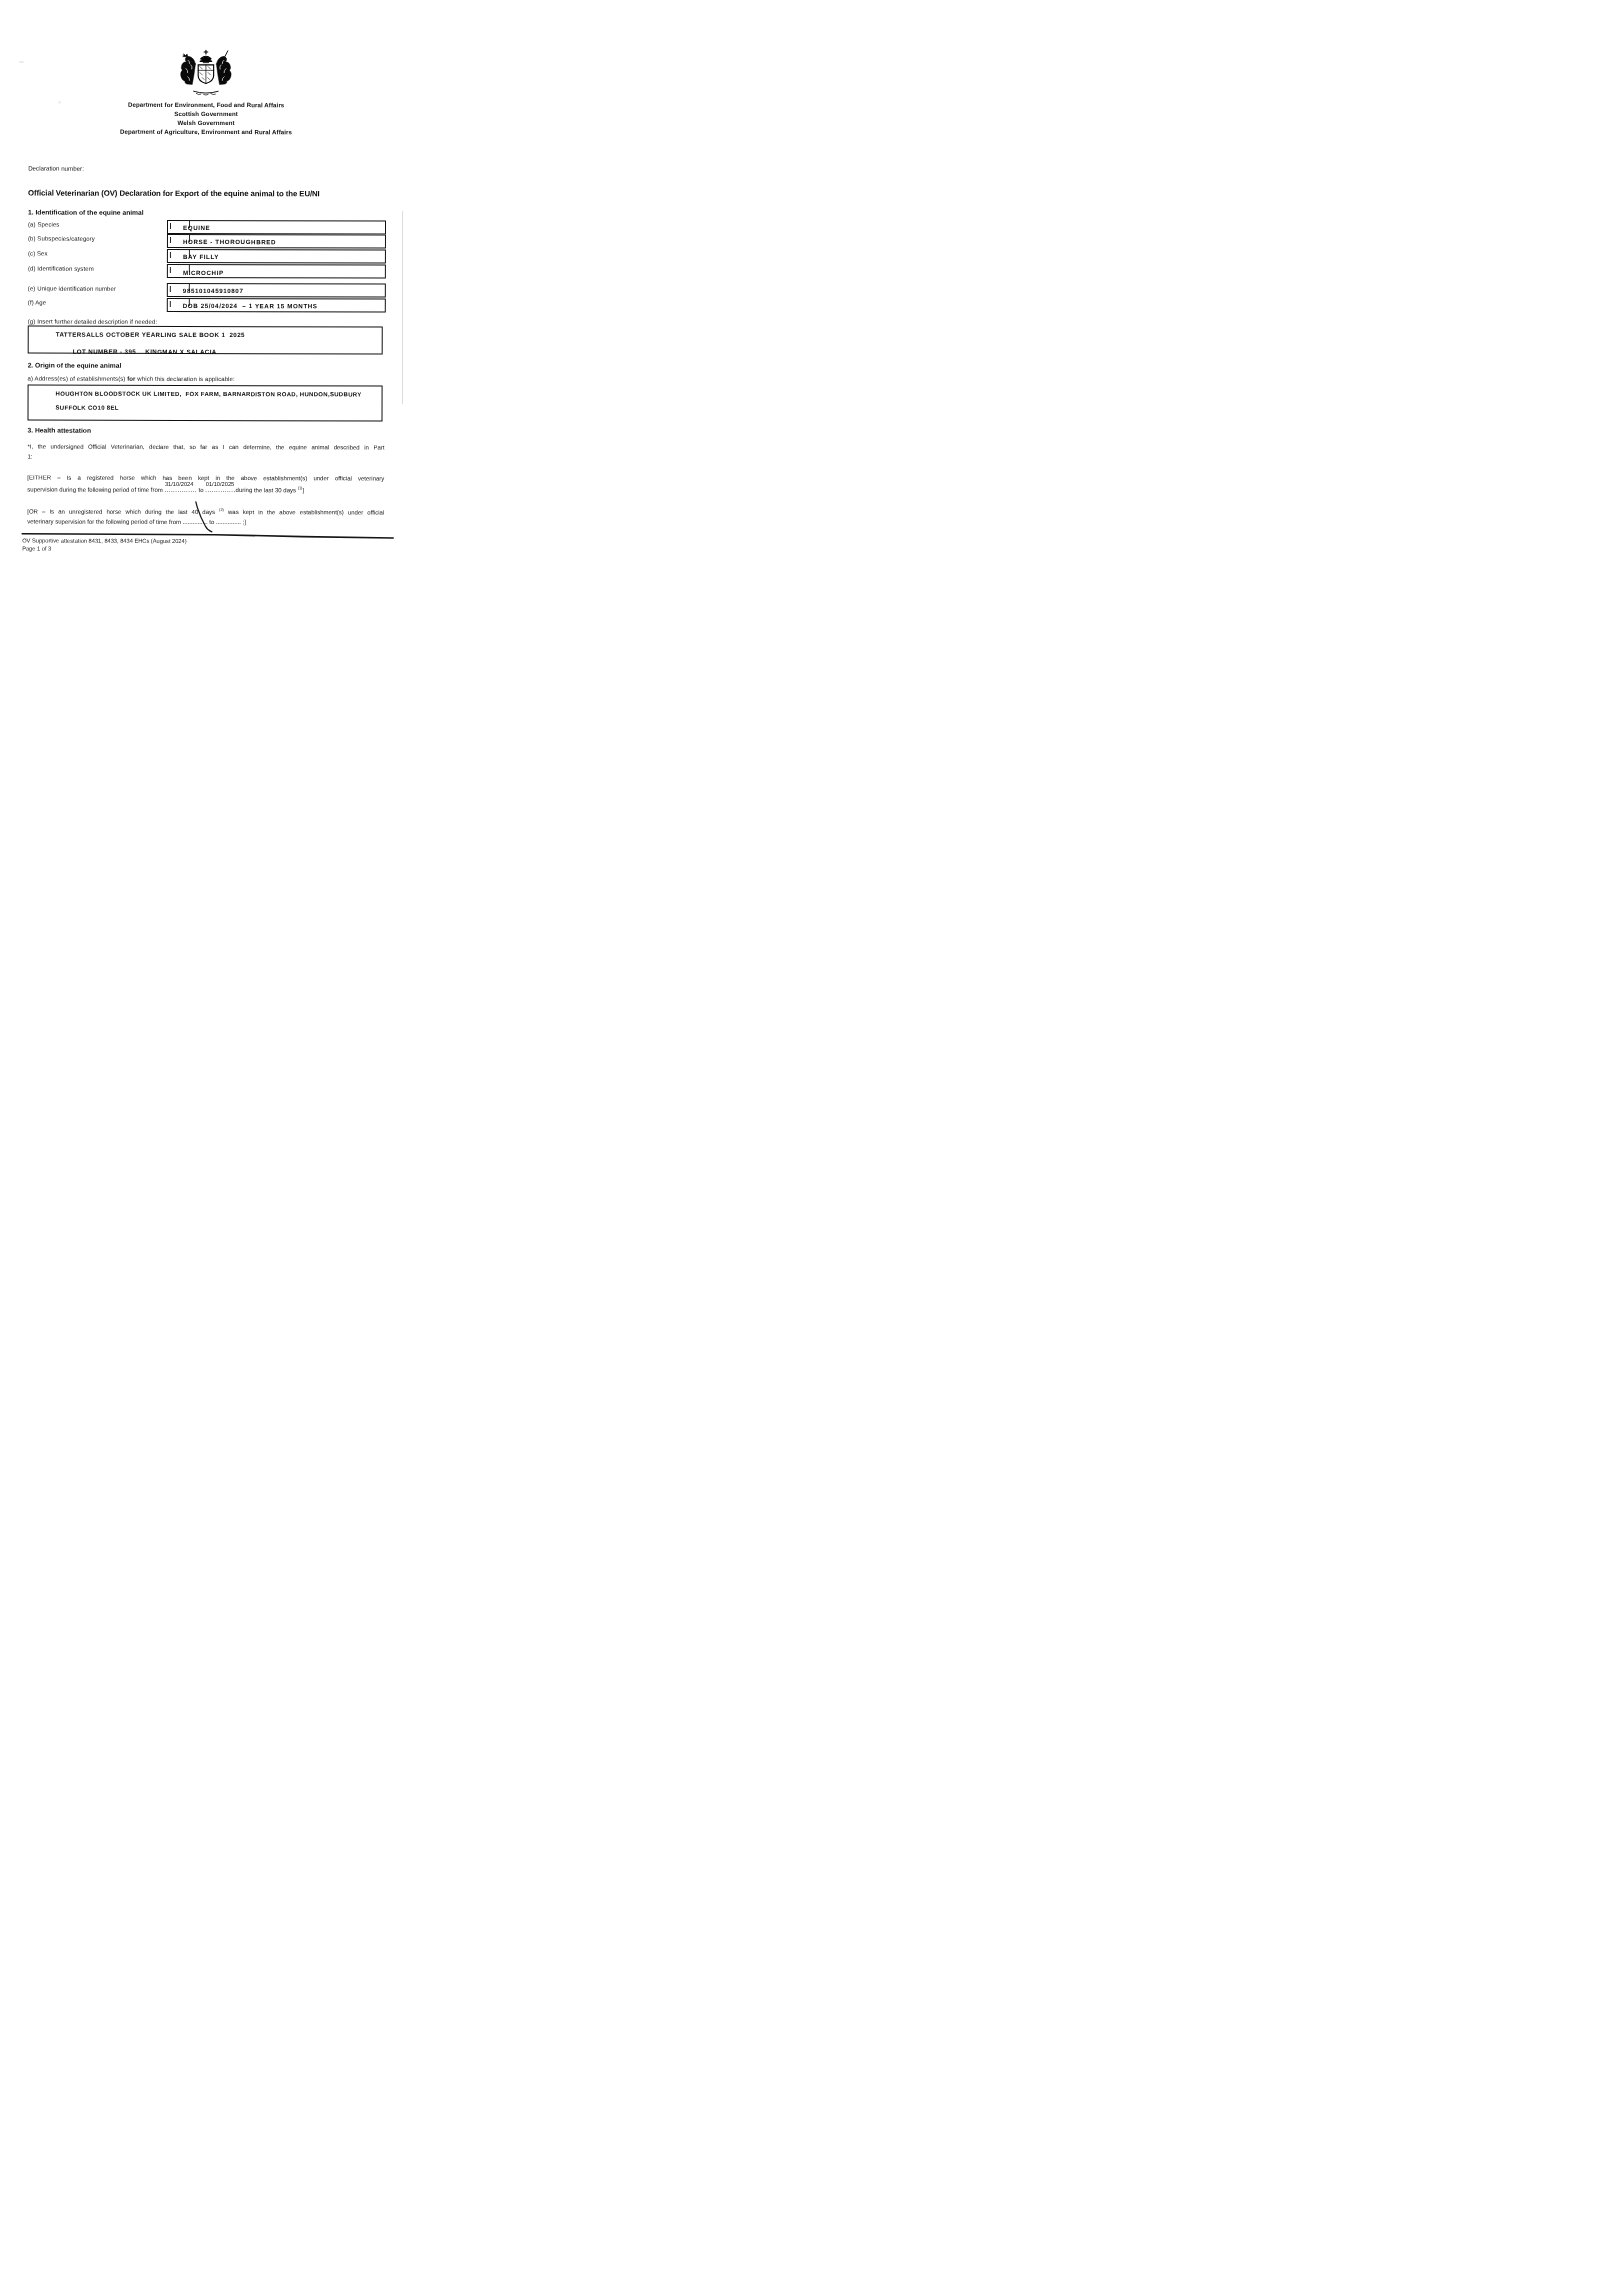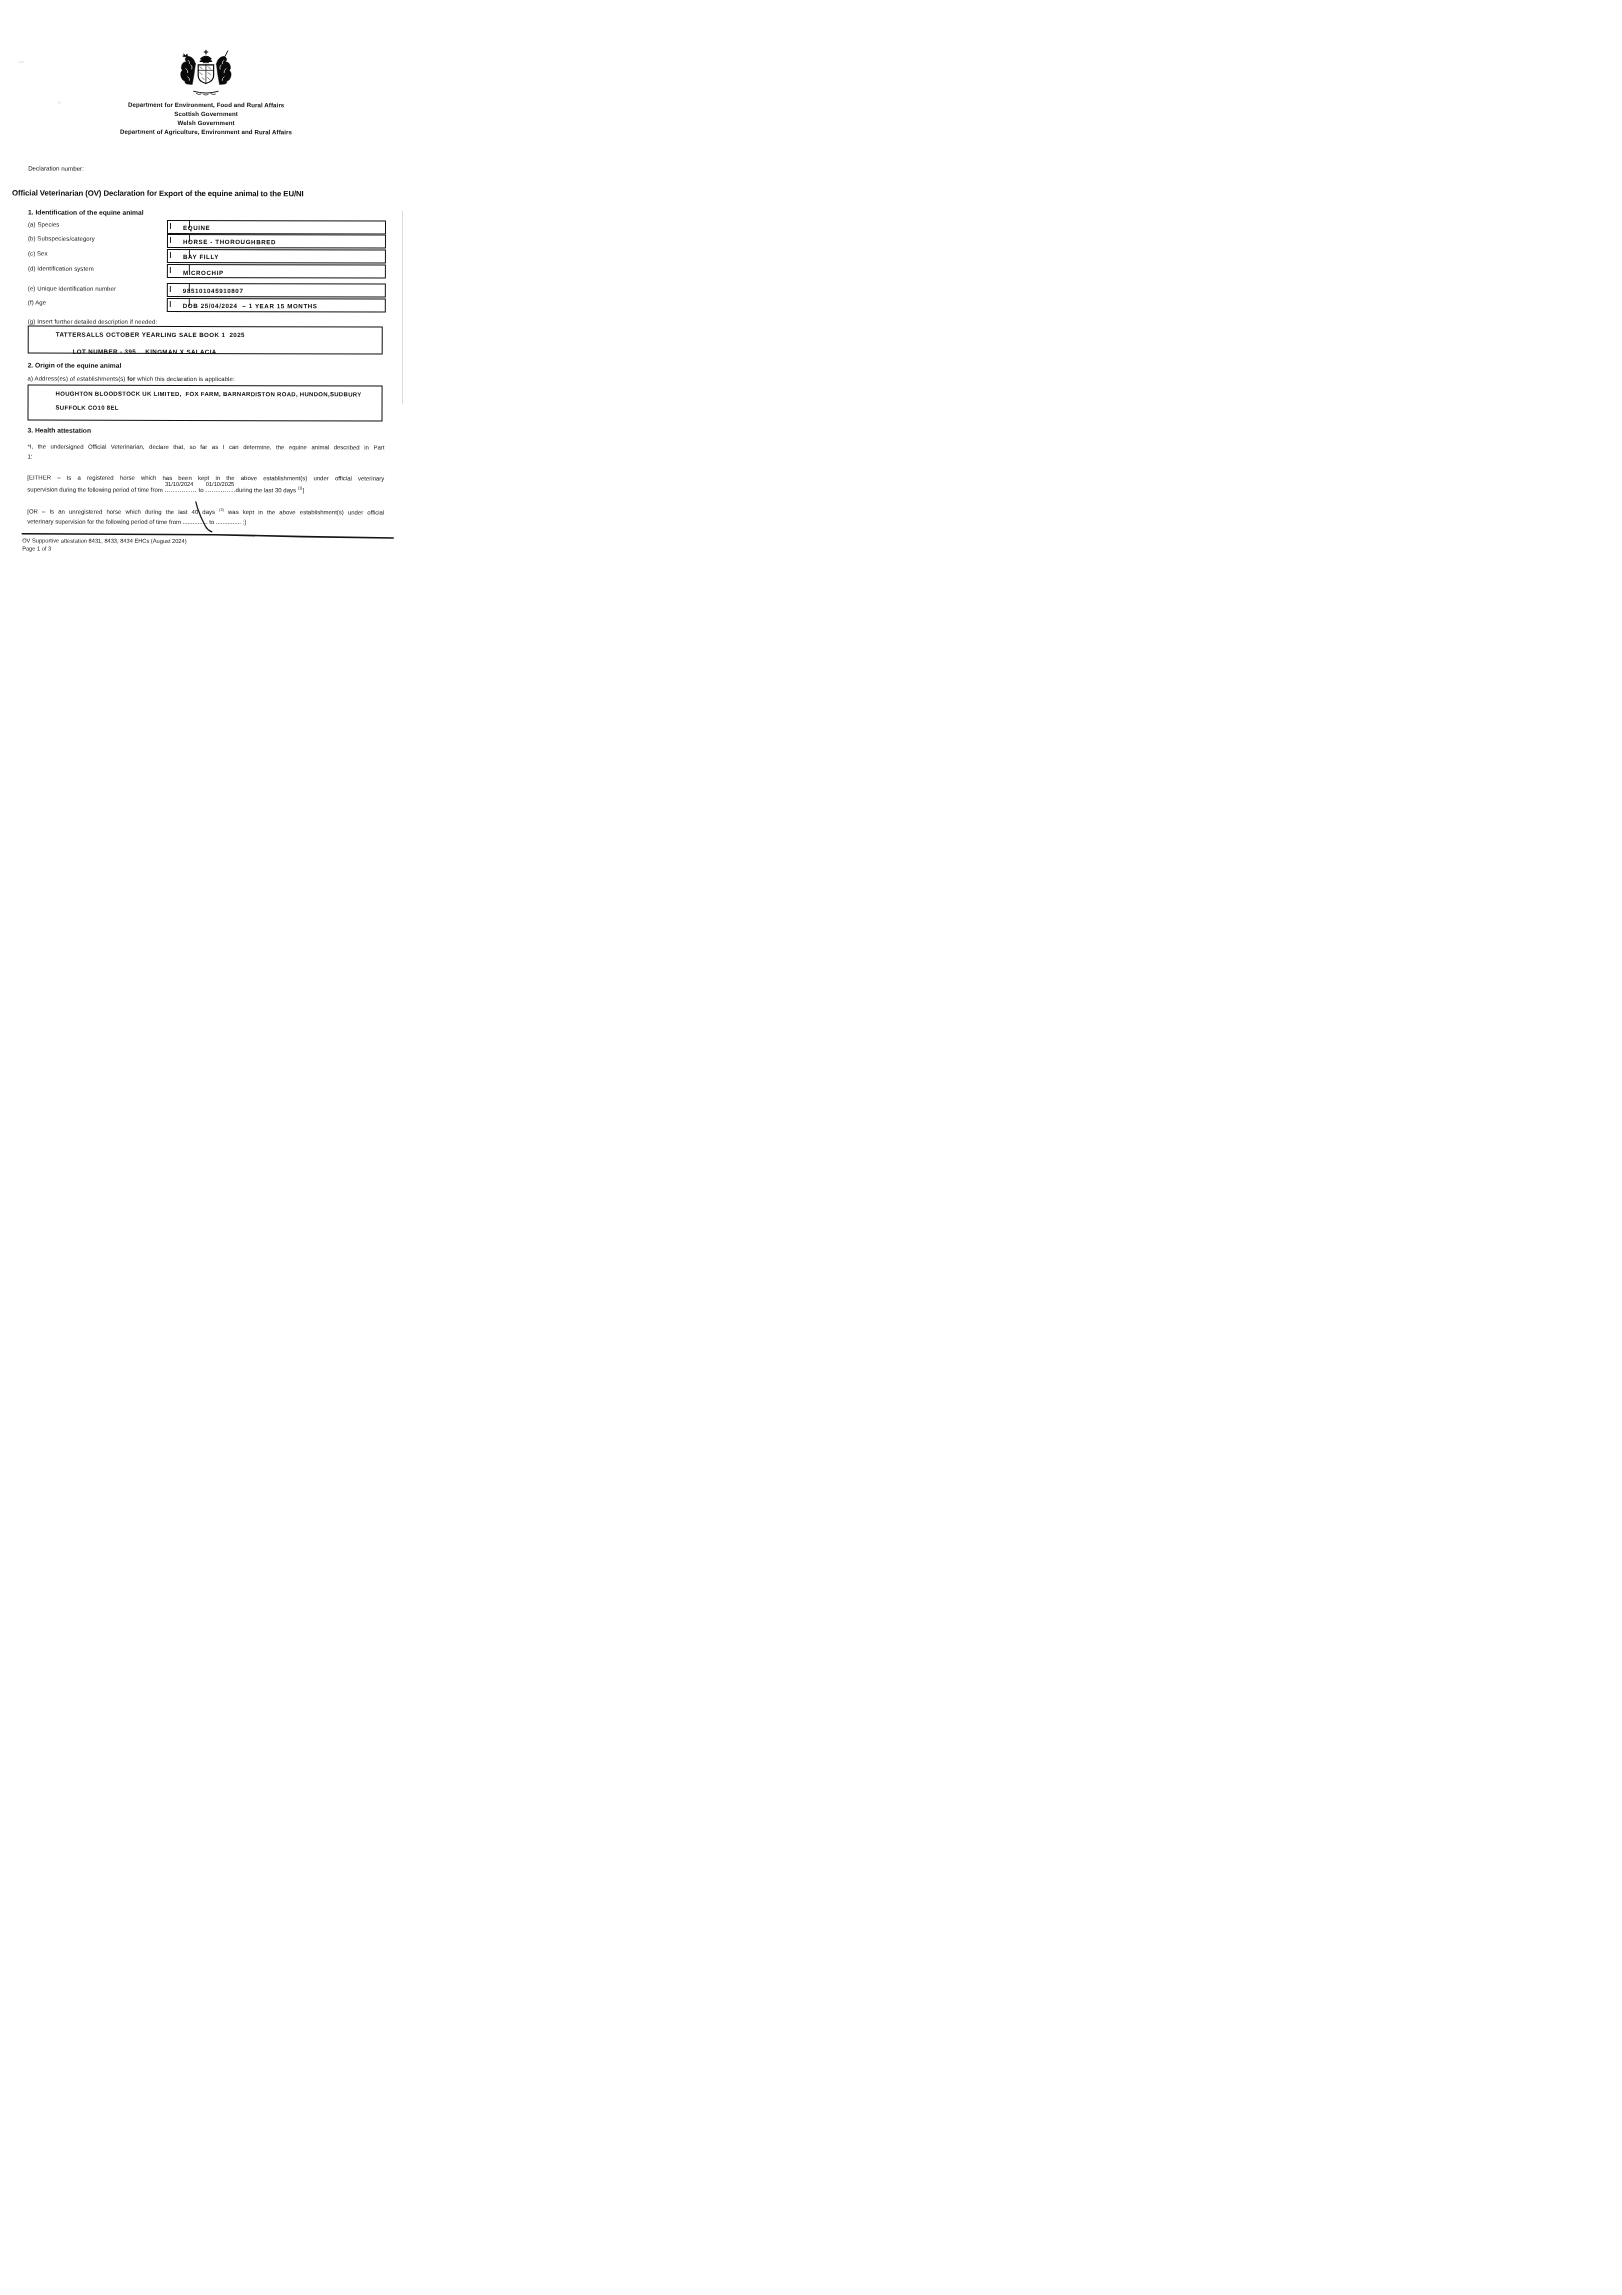--- a/index.html
+++ b/index.html
@@ -6,21 +6,21 @@
   .page{position:relative;width:406px;height:574px;background:#fff;overflow:hidden;
         font-family:"Liberation Sans","DejaVu Sans",sans-serif;color:#111;}
   .tilt{position:absolute;inset:0;transform:rotate(0.15deg);transform-origin:50% 40%;}
   .abs{position:absolute;}
   
   .crest{position:absolute;left:171px;top:49px;width:69px;height:50px;}
   .hdr{position:absolute;top:100px;left:0;width:406px;text-align:center;
        font-weight:bold;font-size:6.1px;line-height:9px;letter-spacing:0.1px;color:#0c0c0c;
        transform:translateX(2.8px);}
   .decl{left:28px;top:165px;font-size:6.2px;color:#151515;}
-  .title{left:12px;top:189px;font-size:7.8px;font-weight:bold;letter-spacing:-0.1px;white-space:nowrap;color:#0b0b0b;}
+  .title{left:28px;top:189px;font-size:7.8px;font-weight:bold;letter-spacing:-0.1px;white-space:nowrap;color:#0b0b0b;}
   .h-sec{left:28px;font-size:6.7px;font-weight:bold;color:#0b0b0b;}
   
   .fbox{position:absolute;left:167px;width:217px;height:11.5px;border:0.8px solid #101010;background:#fff;}
   .flabel{position:absolute;left:28px;font-size:6px;letter-spacing:0.1px;color:#161616;}
   .fval{position:absolute;left:15px;top:2.8px;font-size:6.2px;font-weight:bold;letter-spacing:0.6px;white-space:pre;color:#0a0a0a;}
   .tick{position:absolute;left:1.8px;top:1.8px;width:0.7px;height:6.4px;background:#222;}
   .crease{position:absolute;left:21px;top:-0.5px;width:0.6px;height:7.8px;background:#2b2b2b;}
   
   .bigbox{position:absolute;left:27.5px;width:353px;border:0.9px solid #0f0f0f;border-top-width:1.1px;background:#fff;}
   .boxline{position:absolute;left:27.5px;font-size:6.2px;font-weight:bold;letter-spacing:0.4px;white-space:pre;color:#0a0a0a;}

